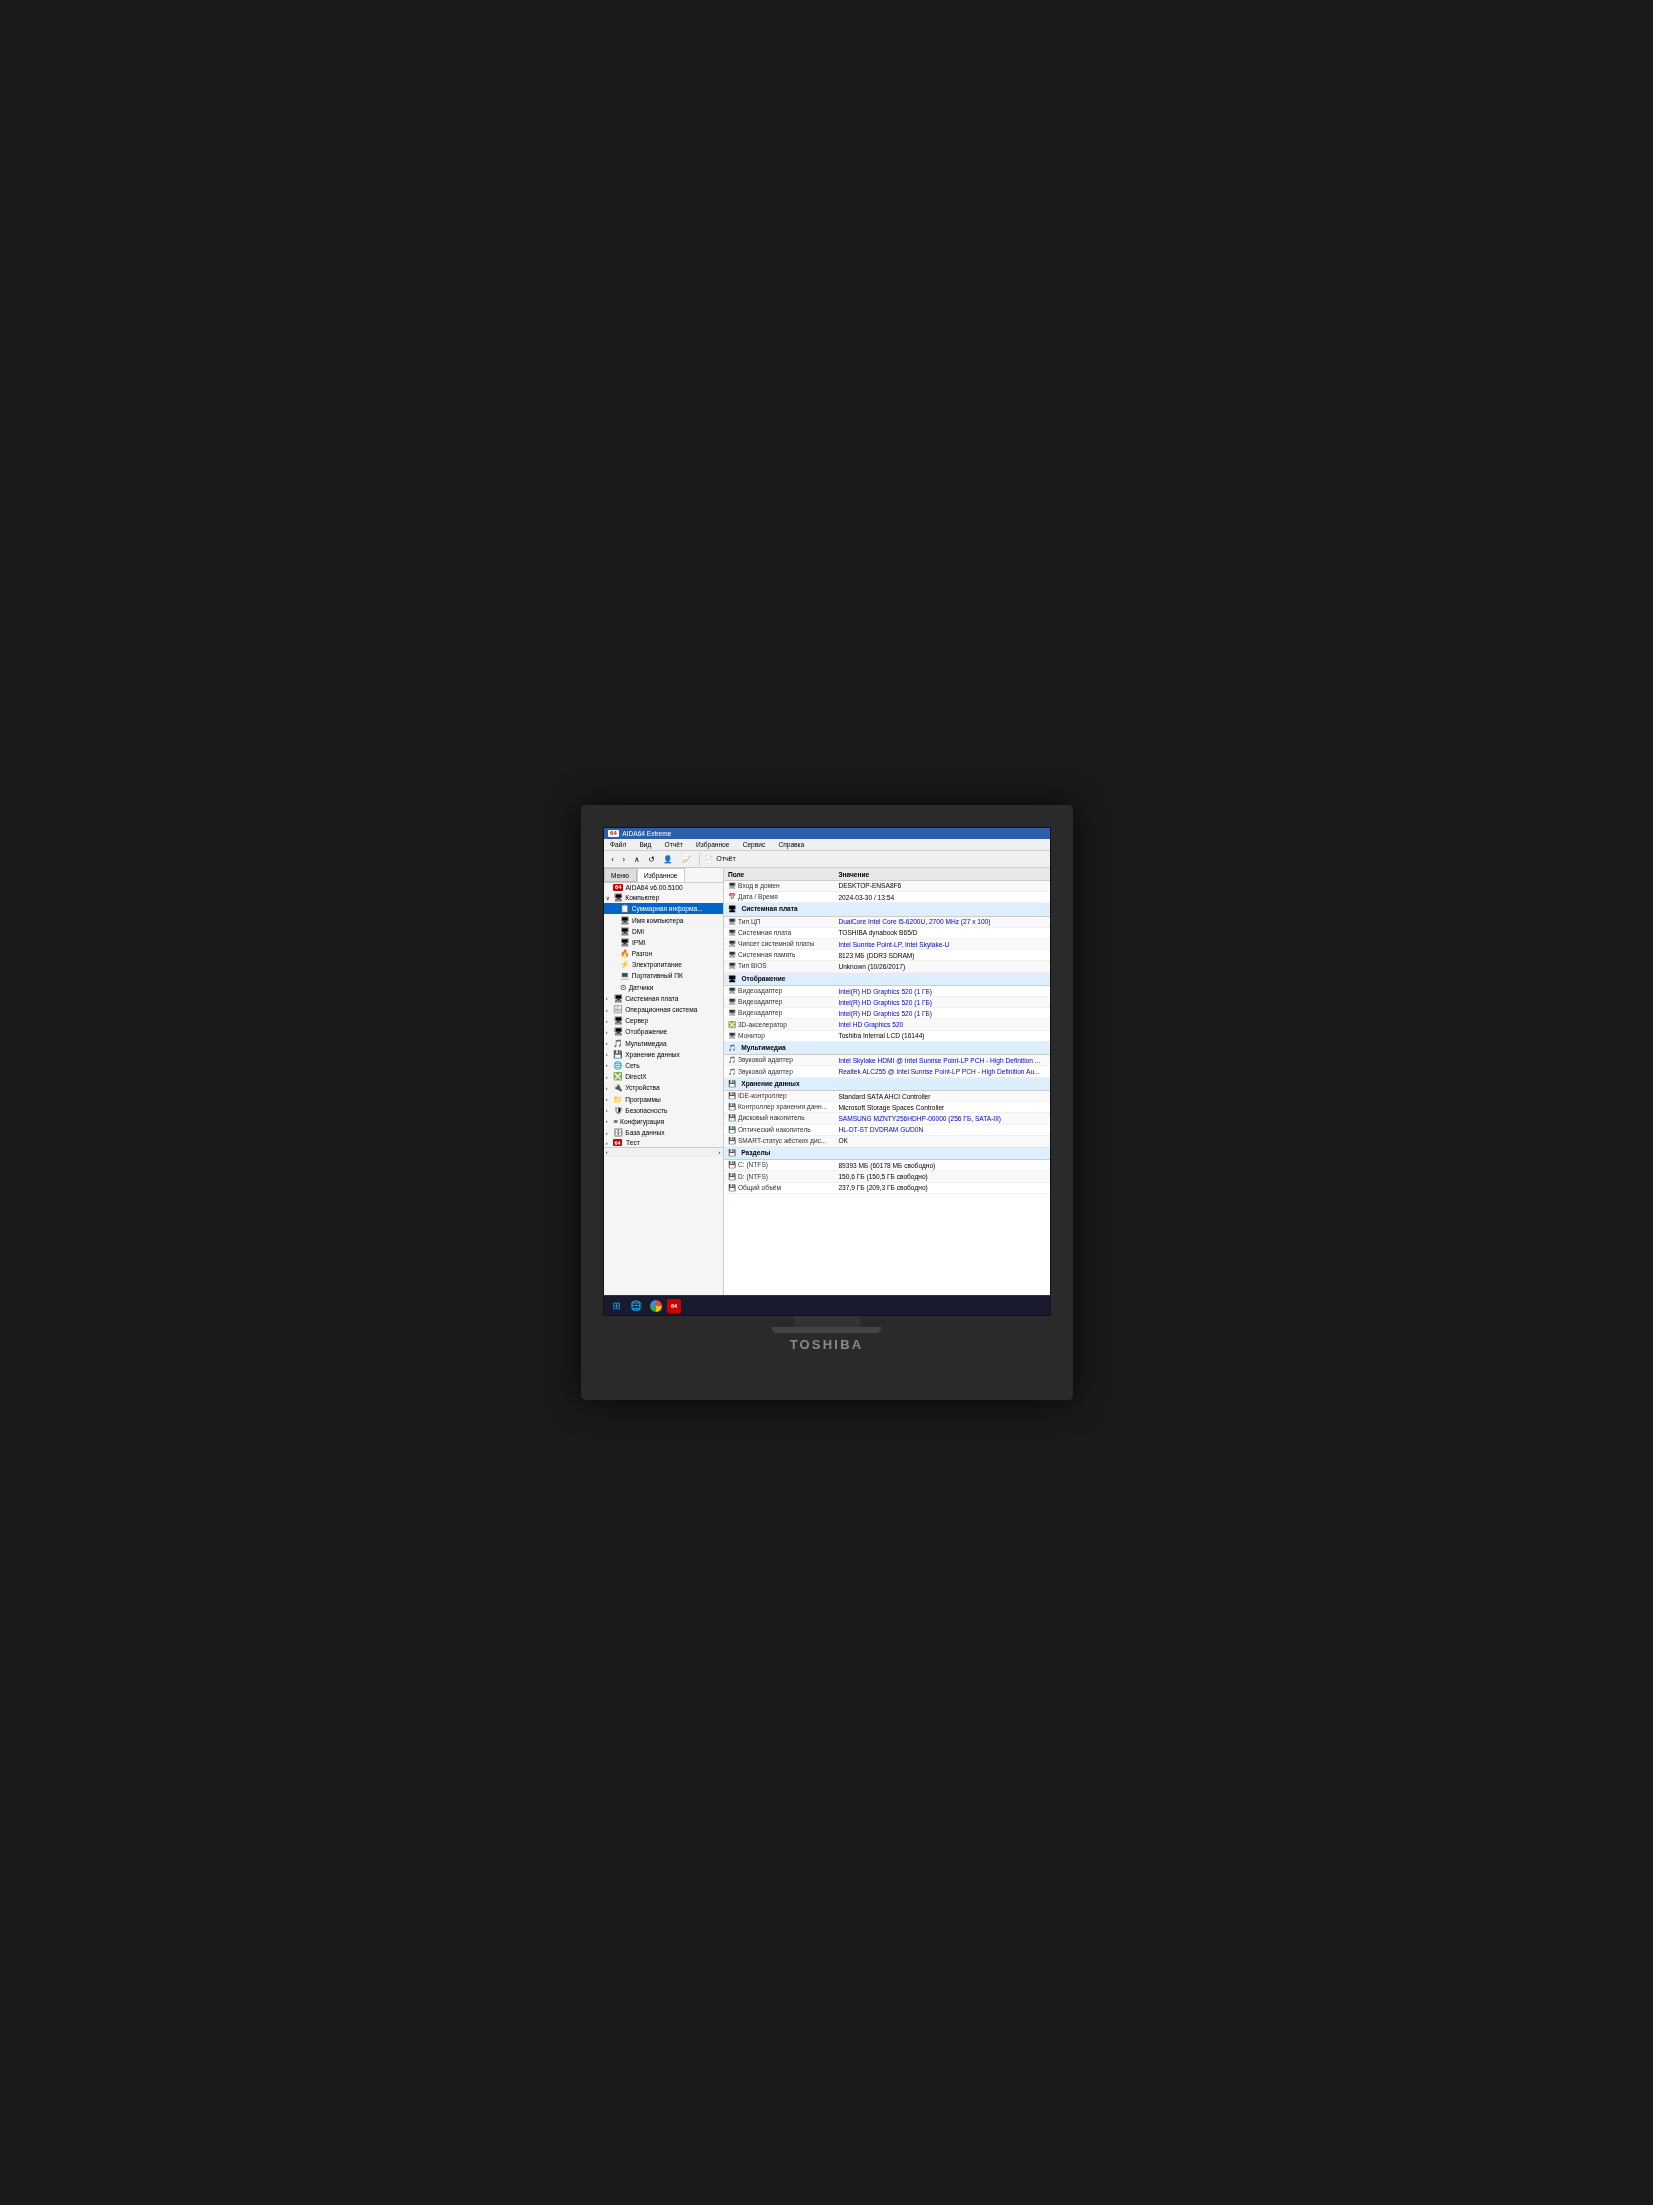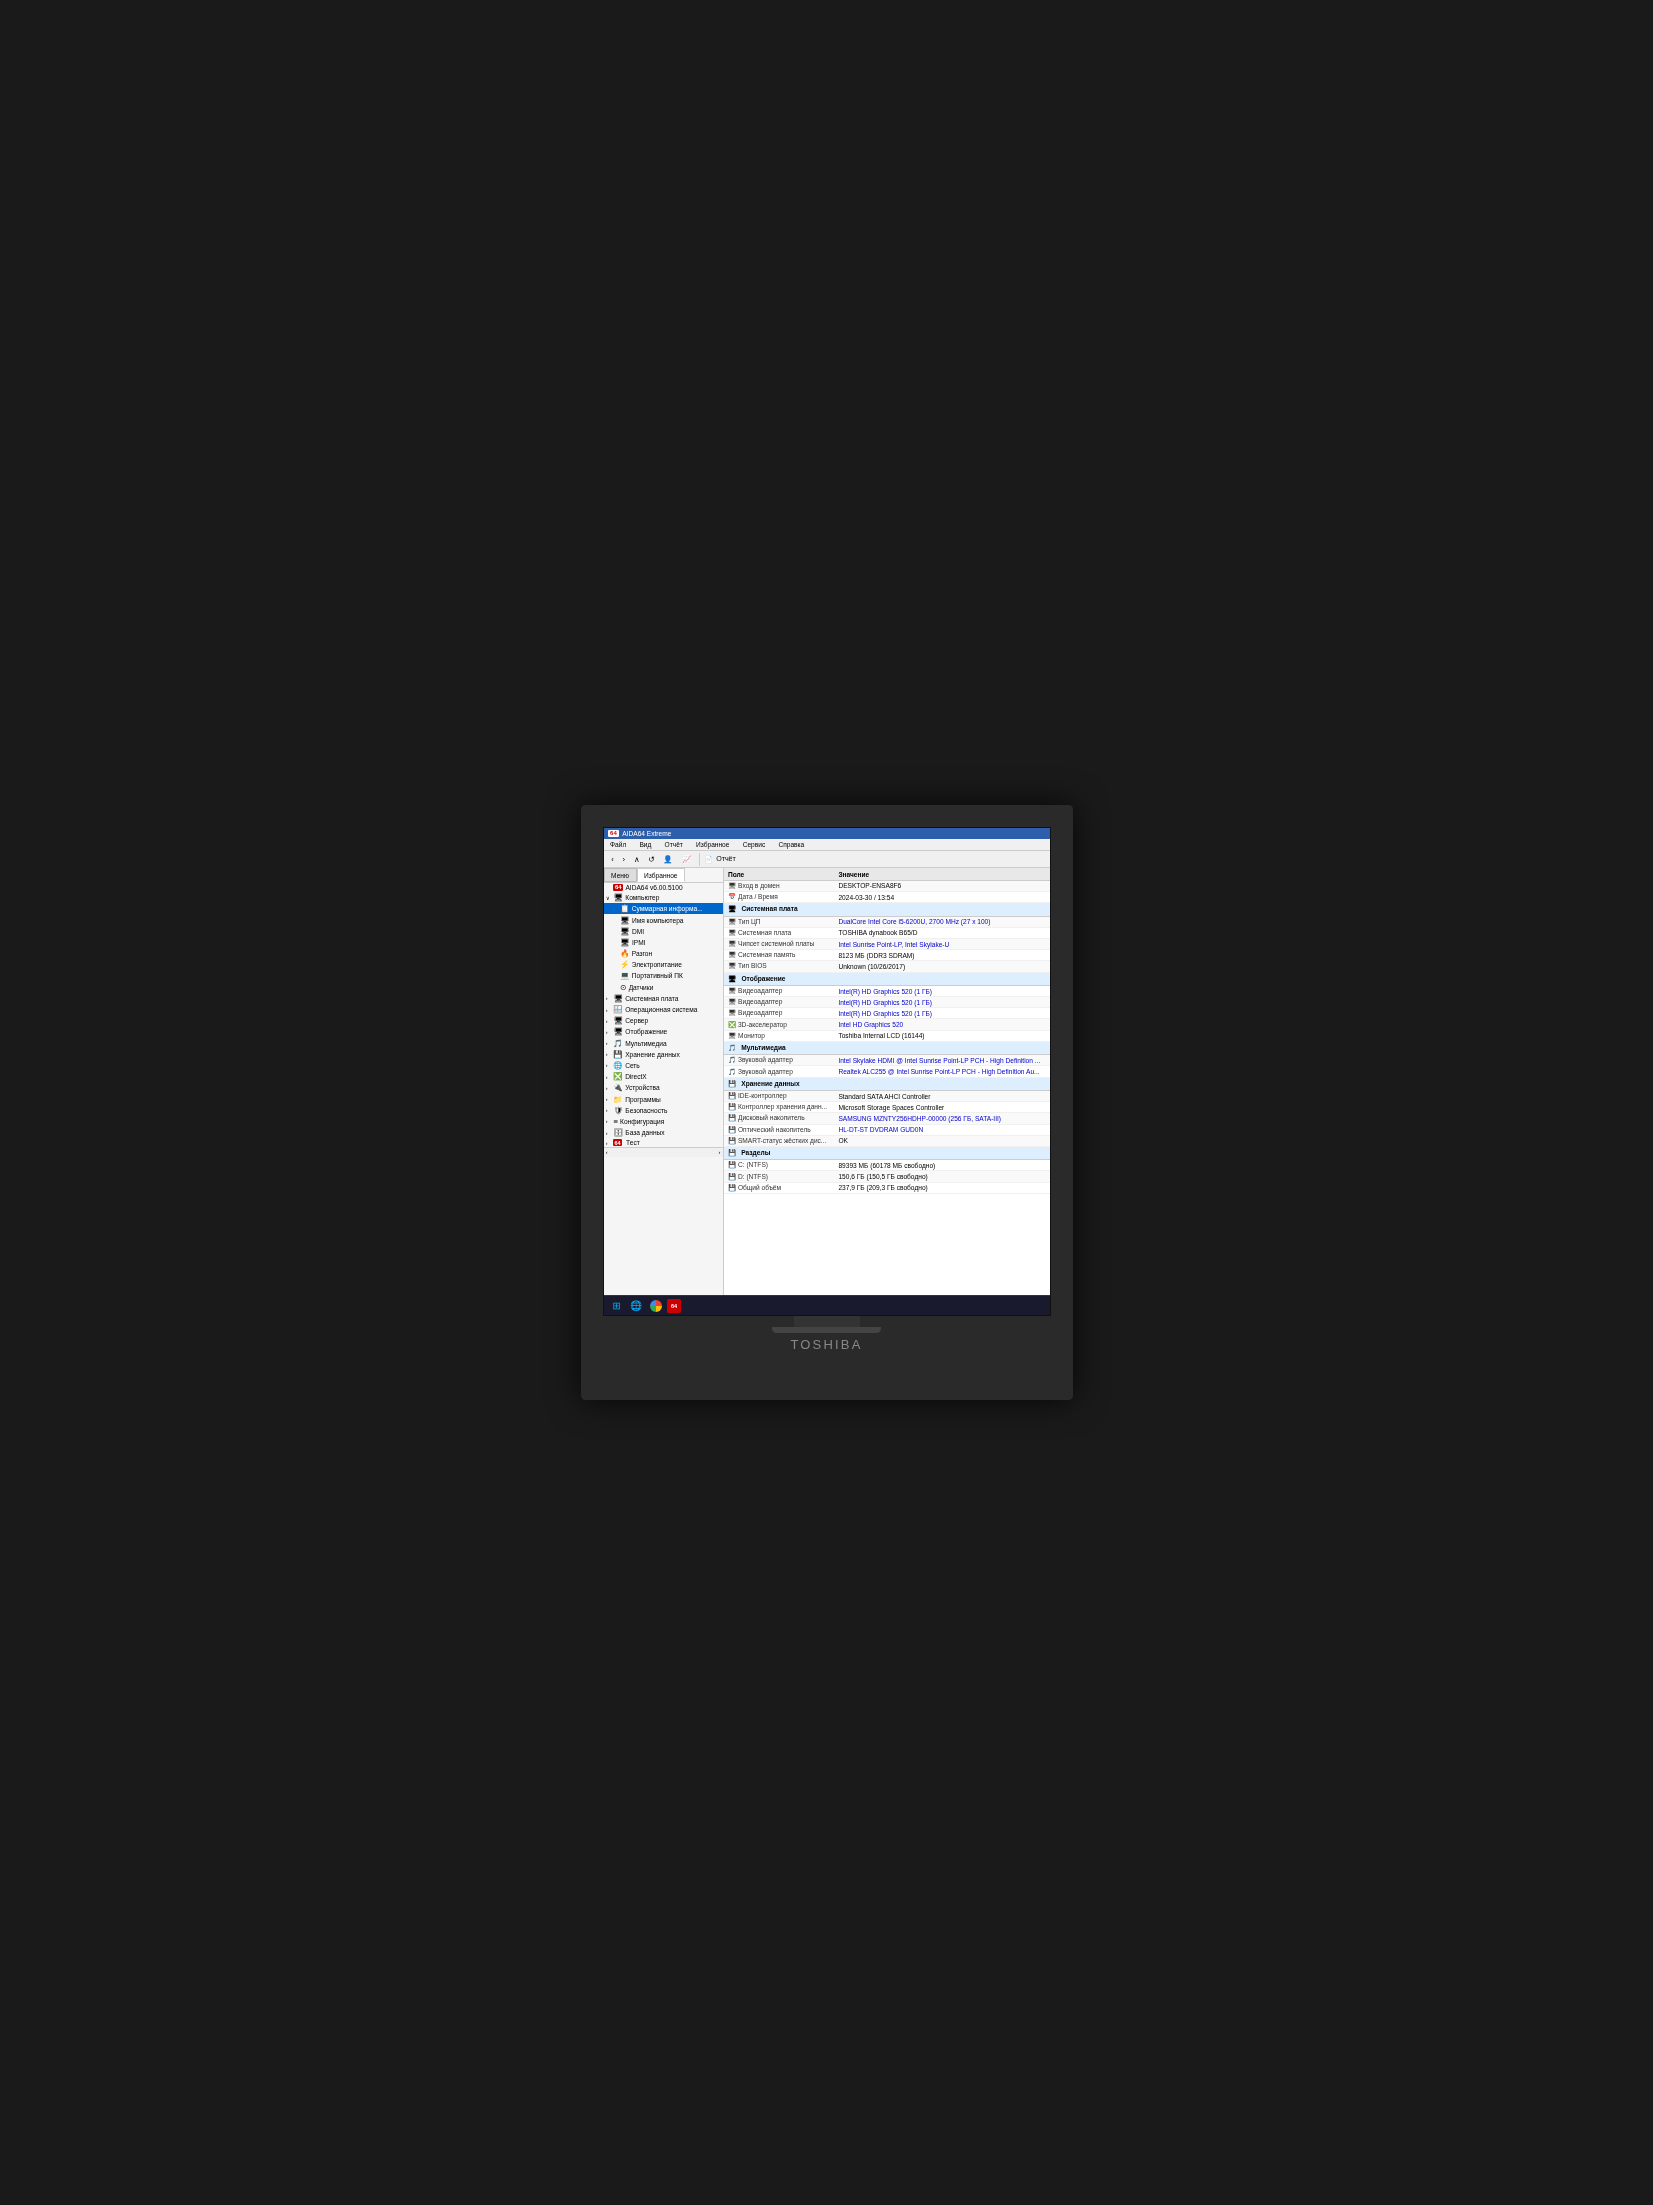--- a/index.html
+++ b/index.html
@@ -194,21 +194,21 @@
       background: #444;
       height: 5.5px;
       width: 109px;
       margin: 0 auto;
       border-radius: 0 0 4.4px 4.4px;
     }
     .toshiba-label {
       text-align: center;
       color: #888;
       font-size: 13px;
-      font-weight: normal;
+      font-weight: bold;
       letter-spacing: 2.2px;
       padding: 4.4px 0;
     }
   </style>
 </head>
 <body>
 
 <div class="monitor-frame">
   <div class="screen">
 

